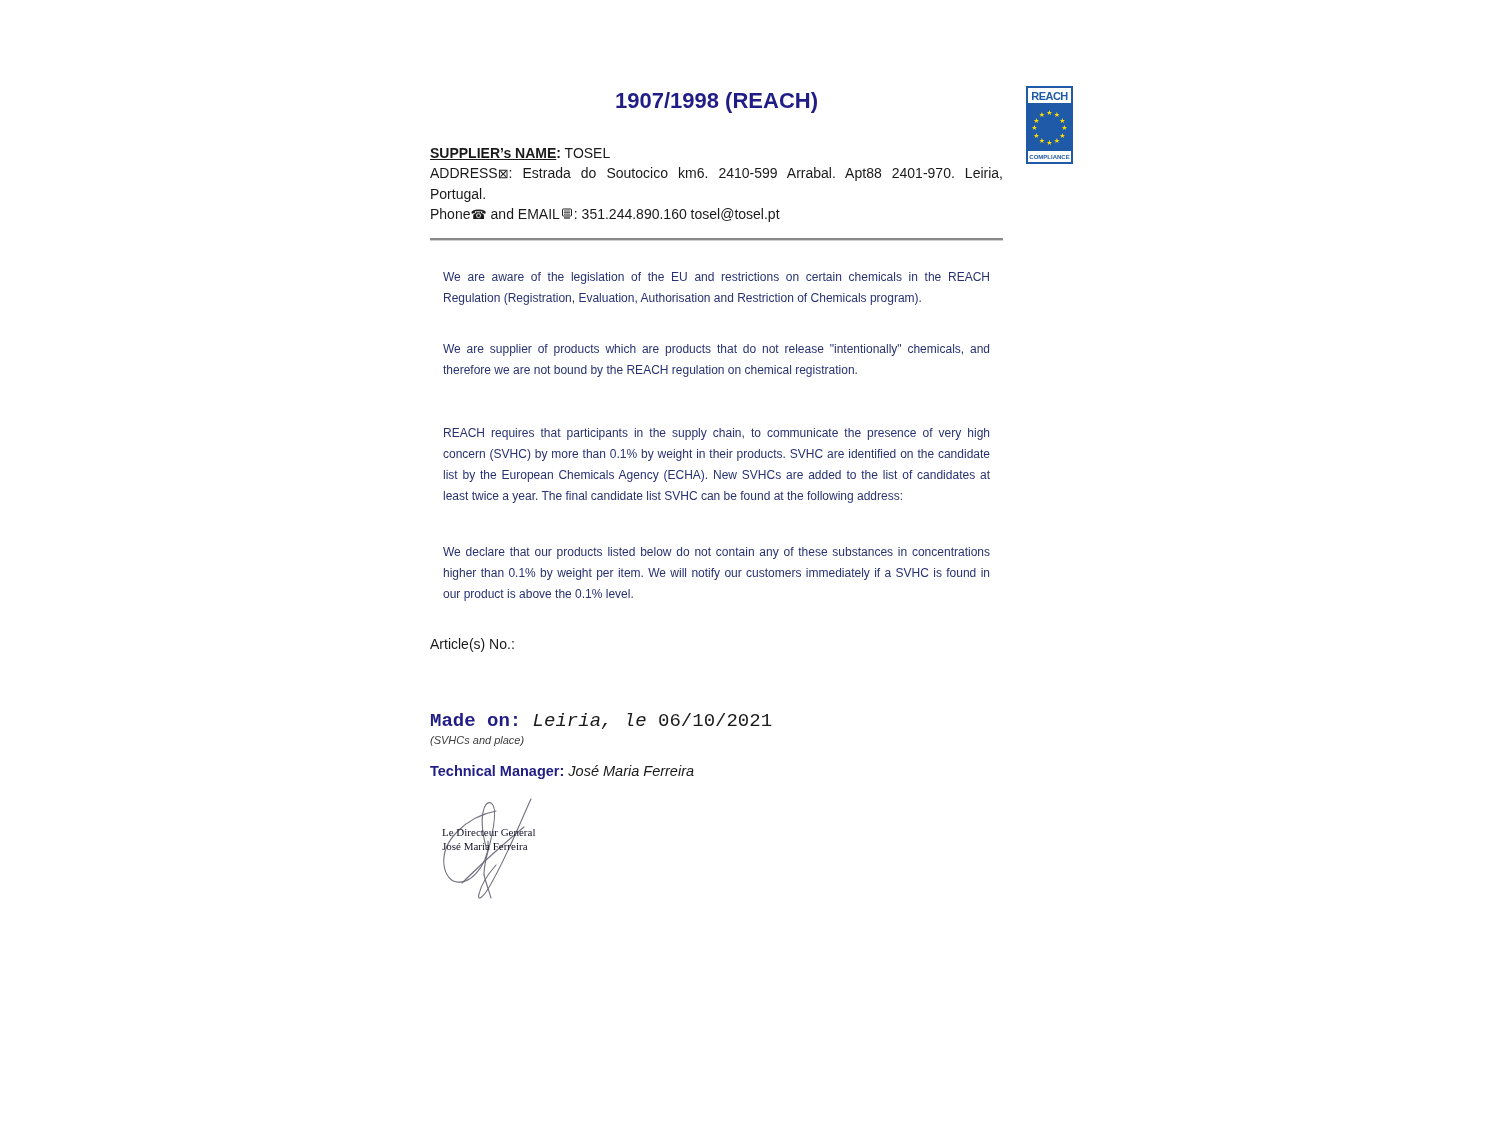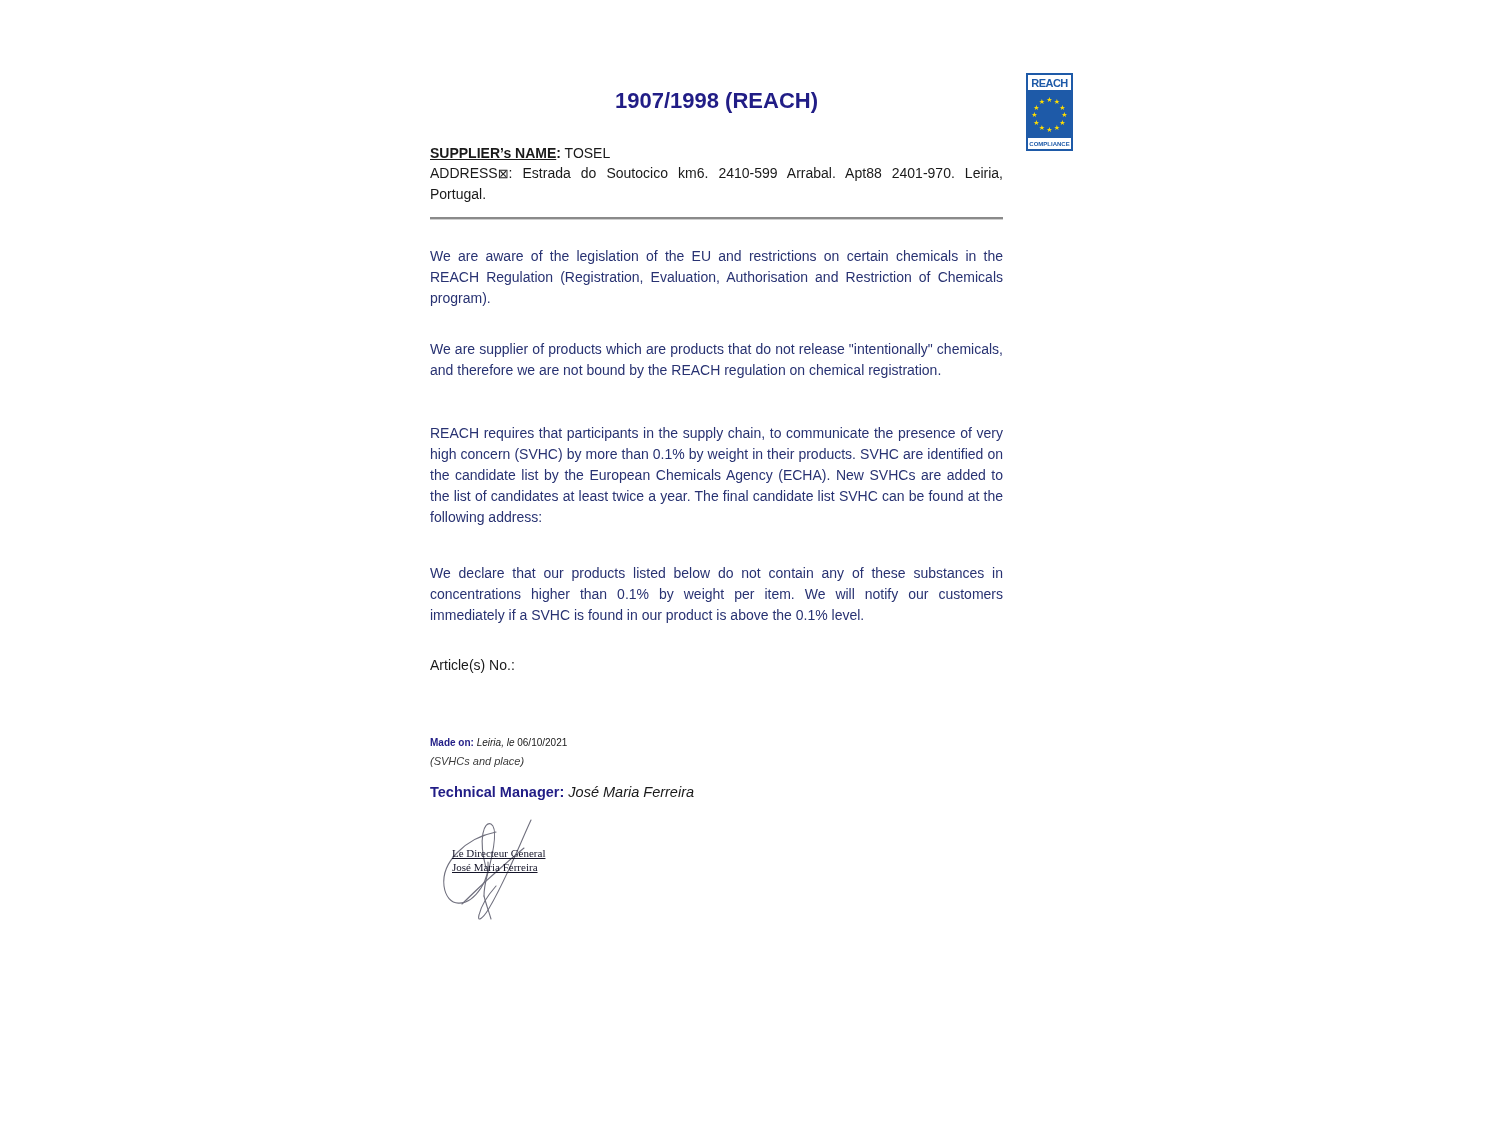--- a/index.html
+++ b/index.html
@@ -62,24 +62,24 @@
   .rule{
     height:2px;
     background:#8a8a8a;
     border:none;
     margin:13px 0 0 0;
     box-shadow:0 1px 0 #cfcfcf;
   }
   
   .para{
     color:var(--body-color);
-    font-size:14px;
+    font-size:12px;
     line-height:21px;
     text-align:justify;
-    margin:0;
+    margin:13px;
   }
   .p1{margin-top:27px;}
   .p2{margin-top:30px;}
   .p3{margin-top:42px;}
   .p4{margin-top:35px;}
   .link-row{
     margin-top:24px;
     text-align:center;
     font-size:14px;
     line-height:21px;
@@ -90,22 +90,23 @@
   }
   .articles{
     margin-top:29px;
     font-size:14px;
     line-height:20px;
     color:var(--ink);
   }
   
   .made-on{
     margin-top:57px;
-    font-size:10px;
+    font-size:19px;
     line-height:21px;
+    font-family:Liberation Mono, monospace;
   }
   .navy-label{
     color:var(--title-color);
     font-weight:bold;
   }
   .ital{font-style:italic;}
   .note{
     font-size:11px;
     font-style:italic;
     color:#3c3c3c;
@@ -116,32 +117,31 @@
   
   .signature{
     position:relative;
     margin:13px 0 0 4px;
     width:128px;
     height:112px;
   }
   .signature svg{position:absolute;left:0;top:0;}
   .sig-text{
     position:absolute;
-    left:18px; top:30px;
+    left:8px; top:30px;
     font-family:"Liberation Serif", serif;
     font-size:11px;
     line-height:14px;
     color:#141428;
     white-space:nowrap;
-    text-decoration:underline;
   }
   
   .reach-logo{
     position:absolute;
-    left:1026px; top:73px;
+    left:1026px; top:86px;
     width:47px; height:78px;
     border:2px solid var(--logo-blue);
     background:#ffffff;
     display:flex;
     flex-direction:column;
   }
   .reach-top{
     height:15px;
     display:flex;align-items:center;justify-content:center;
     color:var(--logo-blue);
@@ -198,20 +198,27 @@
 
 <div class="doc">
 
   <h1 class="title">
     <span class="t2">1907/1998 (REACH)</span>
   </h1>
 
   <div class="supplier">
     <div><span class="lbl-underline">SUPPLIER’s NAME</span><span class="bold">:</span><span> TOSEL</span></div>
     <div class="addr"><span>ADDRESS</span><span class="glyph">⊠</span><span>: Estrada do Soutocico km6. 2410-599 Arrabal. Apt88 2401-970. Leiria, Portugal.</span></div>
+    <div><span>Phone</span><span class="glyph">☎</span><span> and EMAIL</span><span class="pc-icon"><svg width="12" height="12" viewBox="0 0 12 12">
+            <rect x="1.5" y="1" width="9" height="7" rx="0.8" fill="none" stroke="#1a1a1a" stroke-width="1"></rect>
+            <line x1="3" y1="3" x2="9" y2="3" stroke="#1a1a1a" stroke-width="0.8"></line>
+            <line x1="3" y1="4.6" x2="9" y2="4.6" stroke="#1a1a1a" stroke-width="0.8"></line>
+            <line x1="3" y1="6.2" x2="9" y2="6.2" stroke="#1a1a1a" stroke-width="0.8"></line>
+            <path d="M3,10 L9,10" stroke="#1a1a1a" stroke-width="1.2"></path>
+          </svg></span><span>: 351.244.890.160 tosel@tosel.pt</span></div>
   </div>
 
   <hr class="rule">
 
   <p class="para p1">We are aware of the legislation of the EU and restrictions on certain chemicals in the REACH Regulation (Registration, Evaluation, Authorisation and Restriction of Chemicals program).</p>
 
   <p class="para p2">We are supplier of products which are products that do not release "intentionally" chemicals, and therefore we are not bound by the REACH regulation on chemical registration.</p>
 
   <p class="para p3">REACH requires that participants in the supply chain, to communicate the presence of very high concern (SVHC) by more than 0.1% by weight in their products. SVHC are identified on the candidate list by the European Chemicals Agency (ECHA). New SVHCs are added to the list of candidates at least twice a year. The final candidate list SVHC can be found at the following address:</p>
 

